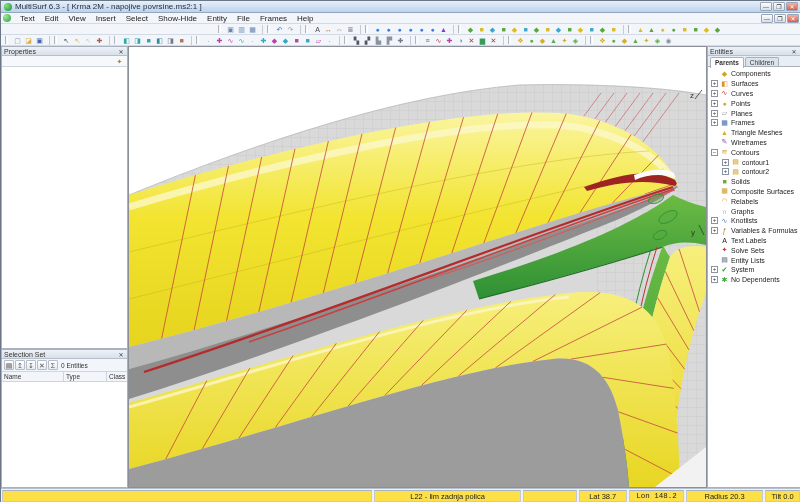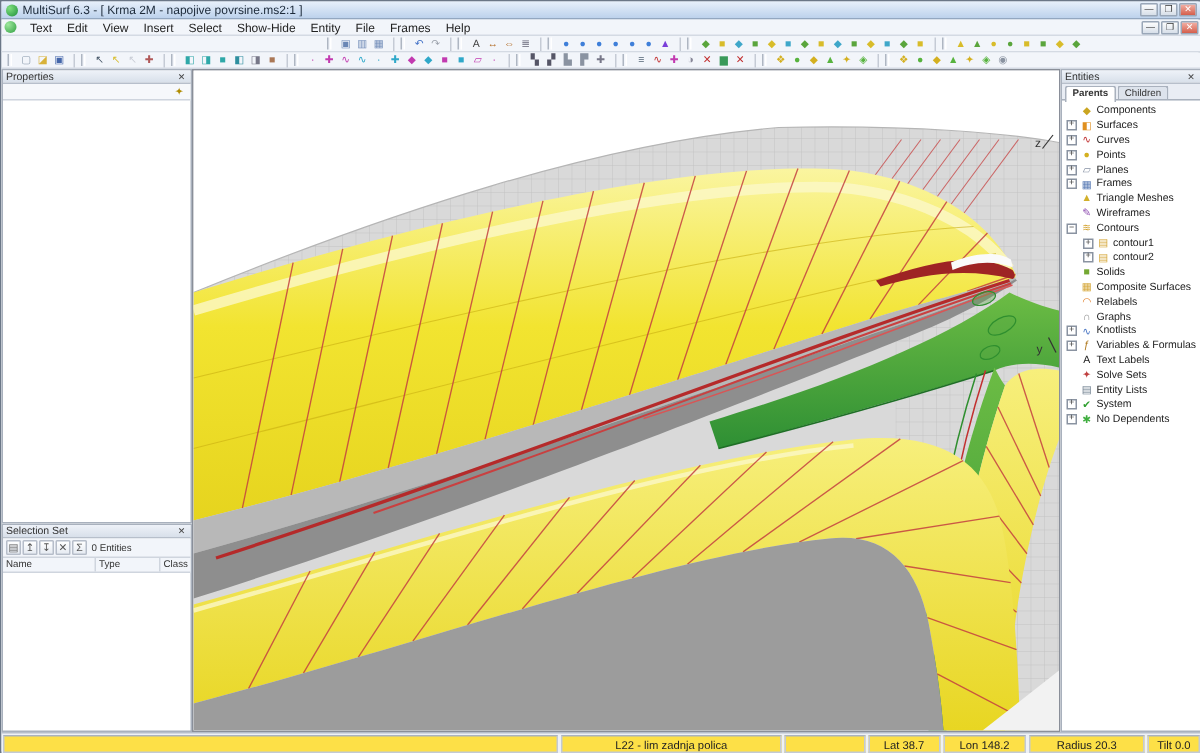--- a/index.html
+++ b/index.html
@@ -568,17 +568,17 @@
           <span class="tlabel">No Dependents</span>
         </div>
       </div>
   </div>
 
   <div id="statusbar" class="abs">
       <span class="sfield" style="width: 383px;"></span>
       <span class="sfield" style="width: 153px;">L22 - lim zadnja polica</span>
       <span class="sfield" style="width: 55px;"></span>
       <span class="sfield" style="width: 50px;">Lat 38.7</span>
-      <span class="sfield" style="width: 57px;">Lon 148.2</span>
+      <span class="sfield" style="width: 57px; font-family: Liberation Mono, monospace;">Lon 148.2</span>
       <span class="sfield" style="width: 80px;">Radius 20.3</span>
       <span class="sfield" style="width: 36px;">Tilt 0.0</span>
     </div>
 </div>
 
 </body></html>

